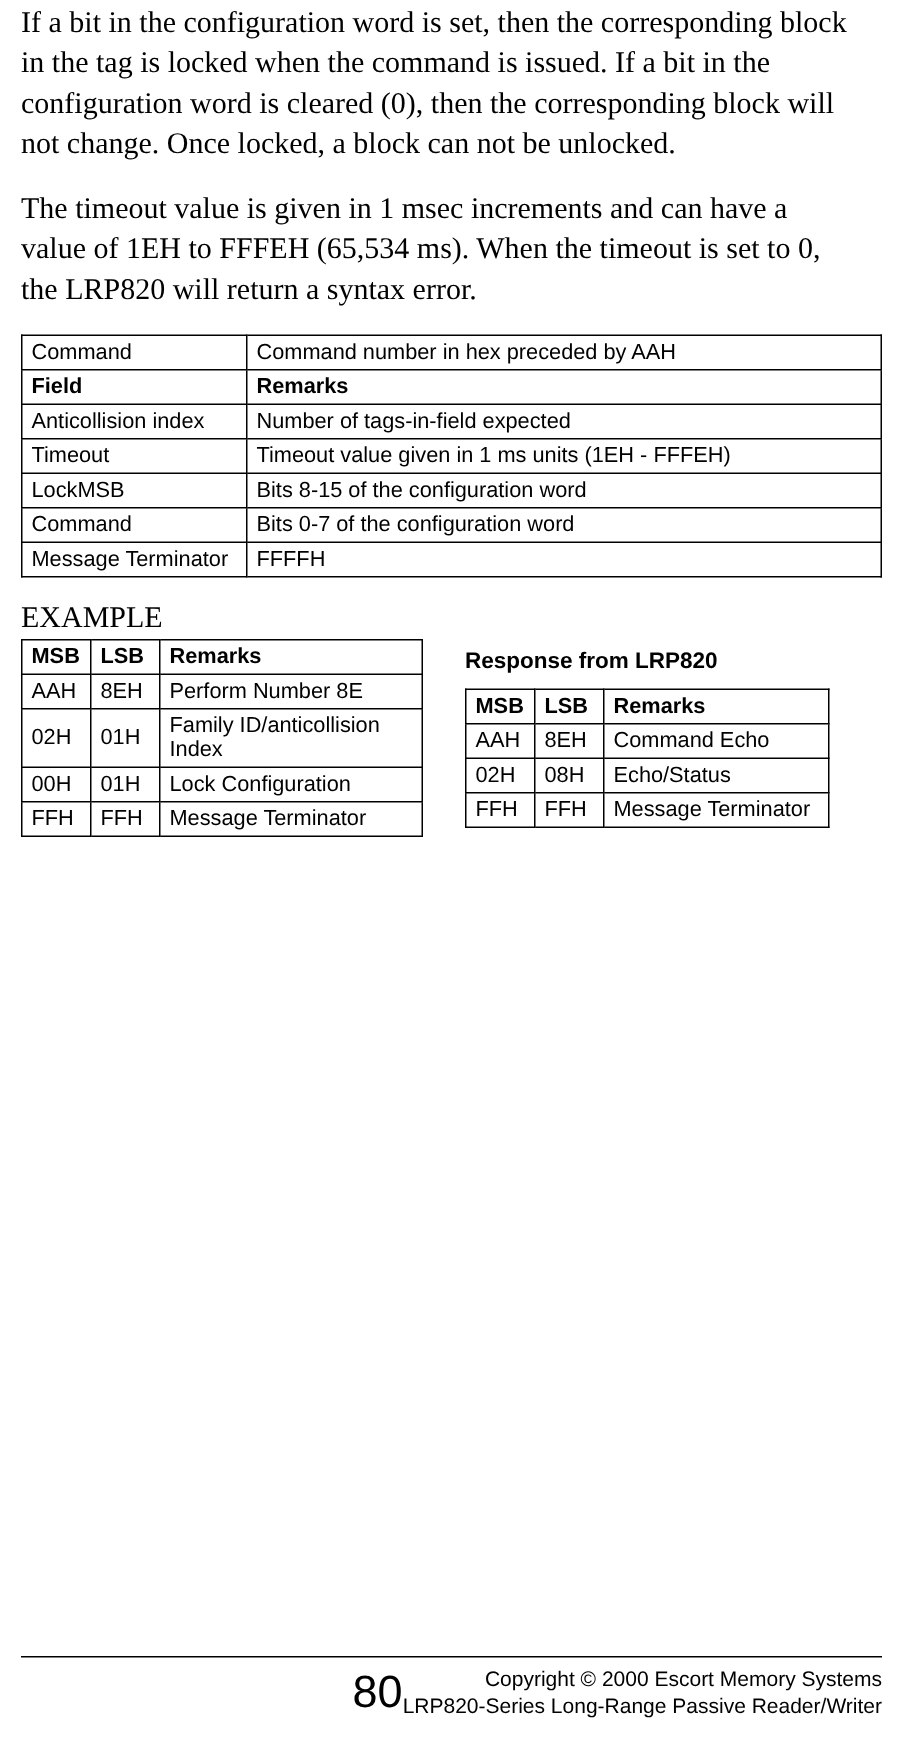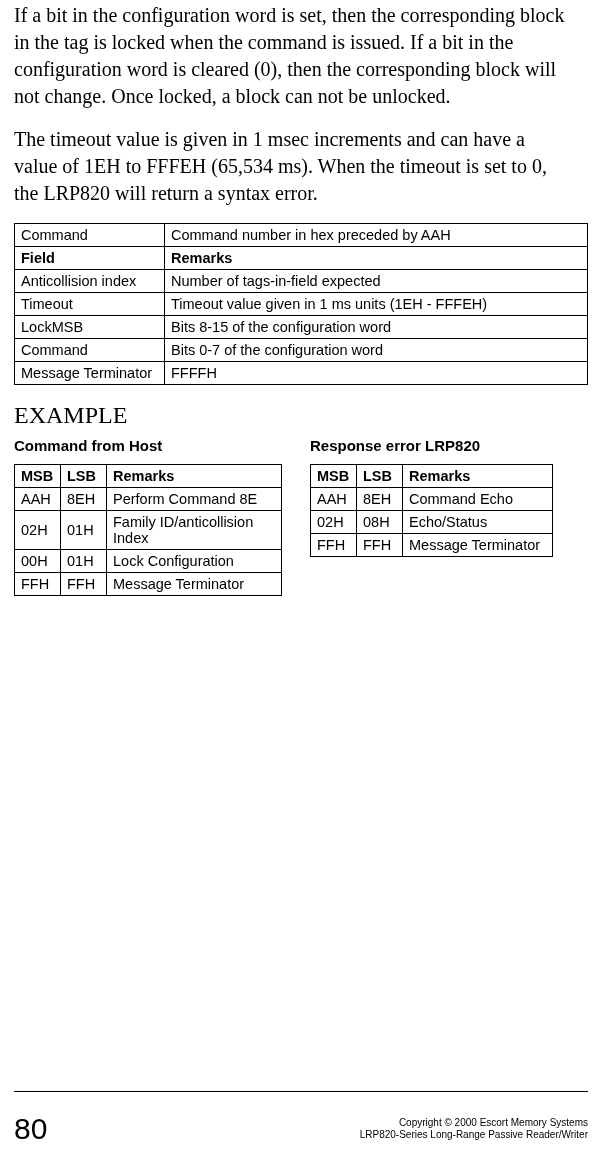--- a/index.html
+++ b/index.html
@@ -33,21 +33,21 @@
     border: 1px solid #000;
     padding: 3px 6px;
     text-align: left;
     vertical-align: middle;
     font-weight: normal;
   }
   table.data th {
     font-weight: bold;
   }
   .example-label {
-    font-size: 24px;
+    font-size: 20px;
     line-height: 1.35;
     margin: 4px 0 0 0;
   }
   .section-title {
     font-family: Arial, Helvetica, sans-serif;
     font-weight: bold;
     font-size: 15px;
     margin: 6px 0 10px 0;
   }
   .cols {
@@ -55,33 +55,33 @@
     gap: 28px;
     align-items: flex-start;
   }
   .col { flex: 0 0 auto; }
   .footer {
     position: absolute;
     left: 14px;
     right: 14px;
     bottom: 18px;
     border-top: 1.5px solid #000;
-    padding-top: 20px;
+    padding-top: 6px;
     display: flex;
     align-items: center;
-    justify-content: space-between;
+    justify-content: flex-end;
     font-family: Arial, Helvetica, sans-serif;
   }
   .page-num {
     font-size: 30px;
     font-weight: normal;
   }
   .footer-text {
     text-align: right;
-    font-size: 10px;
+    font-size: 14px;
     line-height: 1.25;
   }
 </style>
 </head>
 <body>
 
 <div class="page">
 
   <p class="para para-first">If a bit in the configuration word is set, then the corresponding block in the tag is locked when the command is issued. If a bit in the configuration word is cleared (0), then the corresponding block will not change. Once locked, a block can not be unlocked.</p>
   <p class="para">The timeout value is given in 1 msec increments  and can have a value of 1EH to FFFEH (65,534 ms). When the timeout is set to 0, the LRP820 will return a syntax error.</p>
@@ -120,37 +120,36 @@
           <td>Message Terminator</td>
           <td>FFFFH</td>
         </tr>
   </tbody>
     </table>
 
   <div class="example-label">EXAMPLE</div>
 
   <div class="cols">
     <div class="col">
-      <div class="section-title">Command from Host</div>
       <table class="data">
         <colgroup>
             <col style="width:46px">
             <col style="width:46px">
             <col style="width:175px">
           </colgroup>
         <tbody>
             <tr>
           <th>MSB</th>
           <th>LSB</th>
           <th>Remarks</th>
         </tr>
         <tr>
               <td>AAH</td>
               <td>8EH</td>
-              <td>Perform Command 8E</td>
+              <td>Perform Number 8E</td>
             </tr>
         <tr>
               <td>02H</td>
               <td>01H</td>
               <td>Family ID/anticollision Index</td>
             </tr>
         <tr>
               <td>00H</td>
               <td>01H</td>
               <td>Lock Configuration</td>
@@ -158,21 +157,21 @@
         <tr>
               <td>FFH</td>
               <td>FFH</td>
               <td>Message Terminator</td>
             </tr>
       </tbody>
         </table>
     </div>
 
     <div class="col">
-      <div class="section-title">Response error LRP820</div>
+      <div class="section-title">Response from LRP820</div>
       <table class="data">
         <colgroup>
             <col style="width:46px">
             <col style="width:46px">
             <col style="width:150px">
           </colgroup>
         <tbody>
             <tr>
           <th>MSB</th>
           <th>LSB</th>

